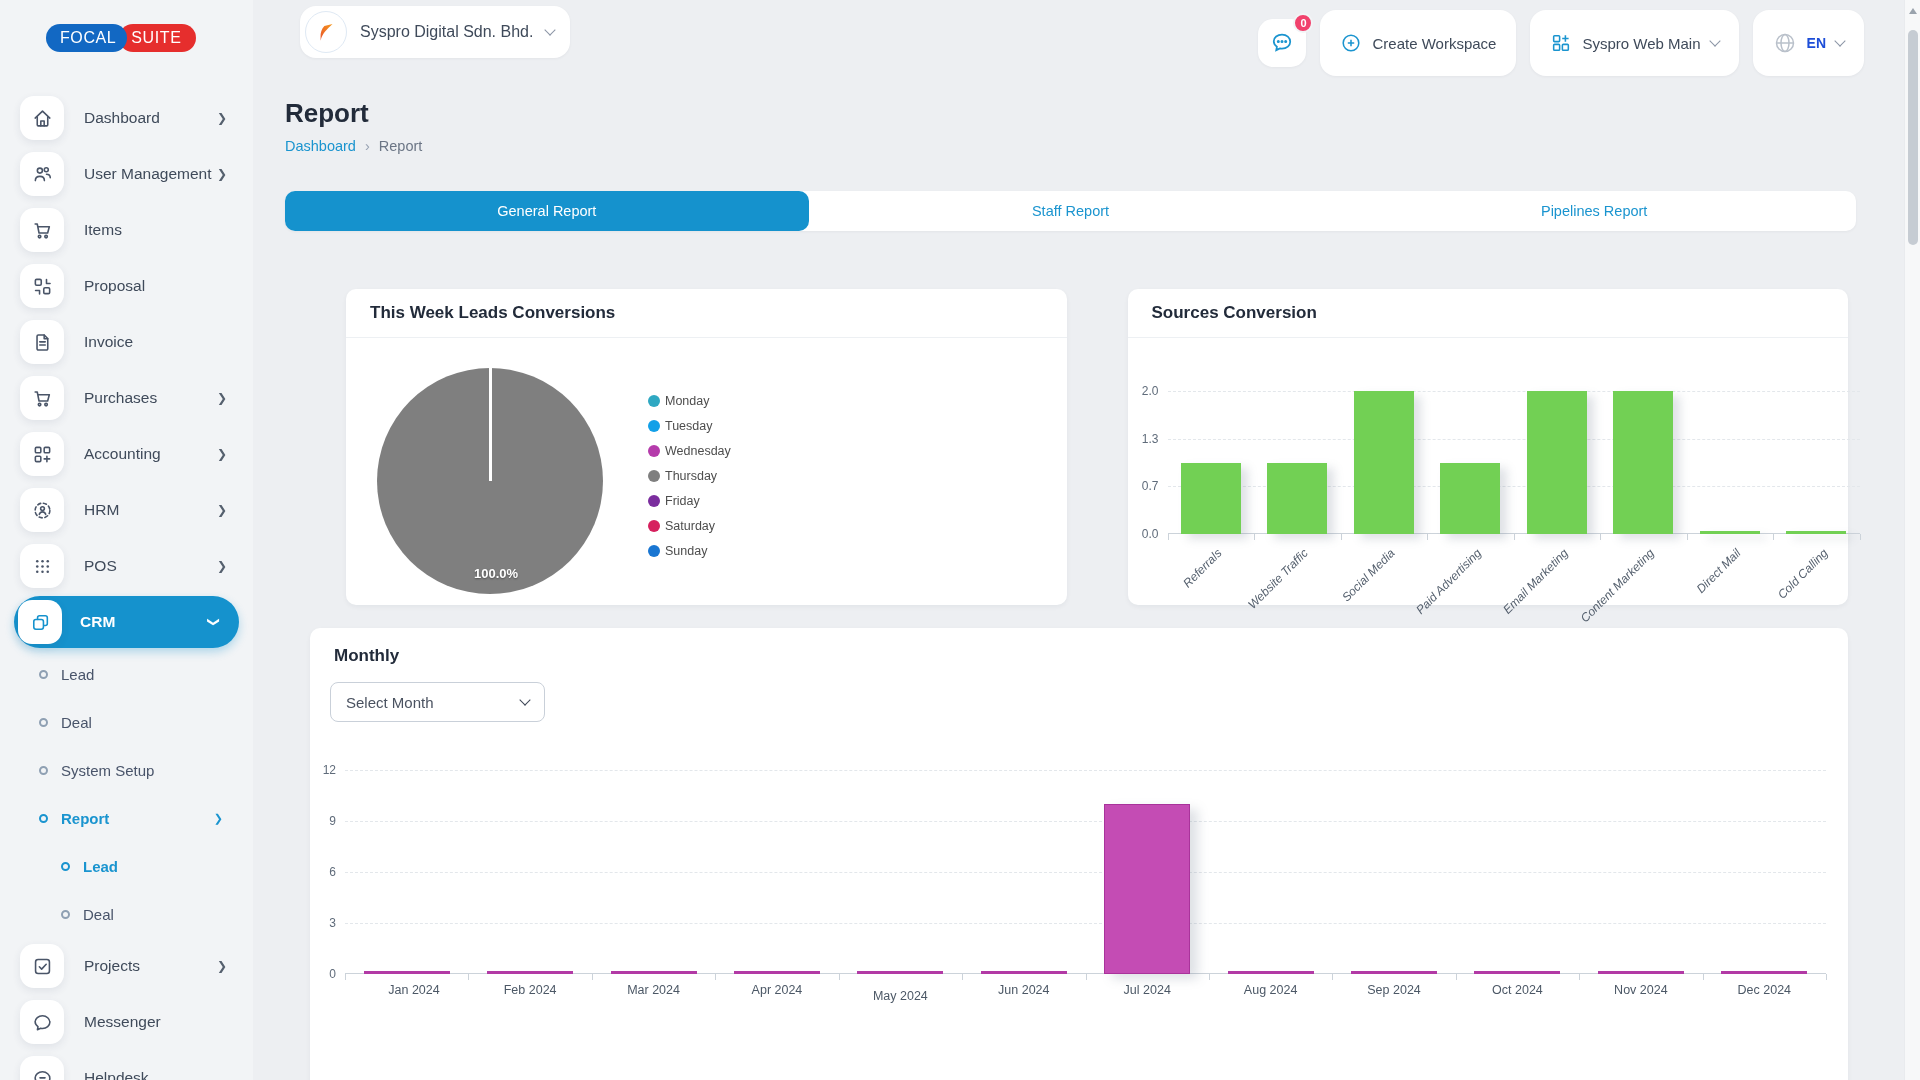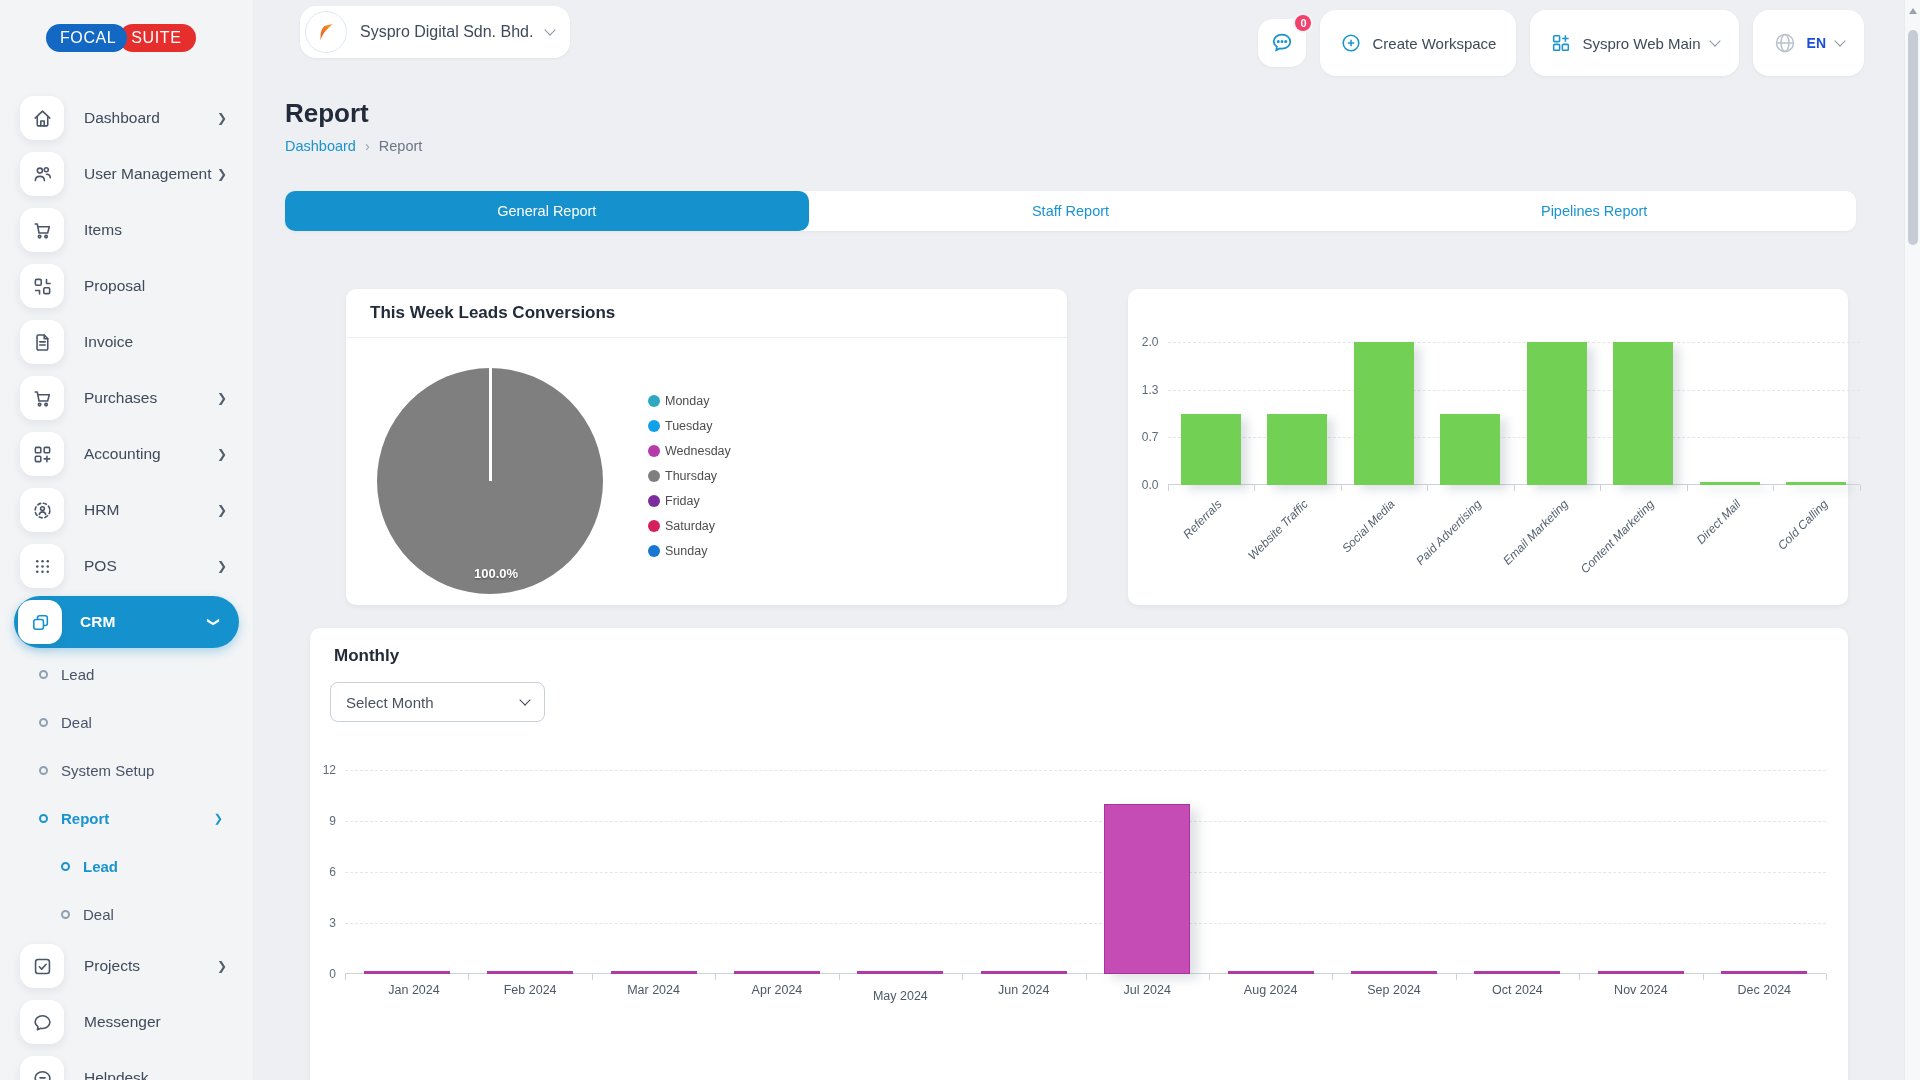--- a/index.html
+++ b/index.html
@@ -384,20 +384,21 @@
             </div>
             <div class="lg-row">
               <span class="lg-dot" style="background: rgb(25, 118, 210);"></span>
               <span class="lg-txt">Sunday</span>
             </div>
           </div>
       </div>
     </div>
 
     <div class="card half">
+      <div class="card-h">Sources Conversion</div>
       <div class="card-body">
         <div class="plot" id="sources-plot" style="left:40px; top:53px; width:692px; height:143px;">
             <div class="ytick" style="top: 143px;">0.0</div>
             <div class="gl" style="top: 95.3333px;"></div>
             <div class="ytick" style="top: 95.3333px;">0.7</div>
             <div class="gl" style="top: 47.6667px;"></div>
             <div class="ytick" style="top: 47.6667px;">1.3</div>
             <div class="gl" style="top: 0px;"></div>
             <div class="ytick" style="top: 0px;">2.0</div>
             <div class="axis"></div>

